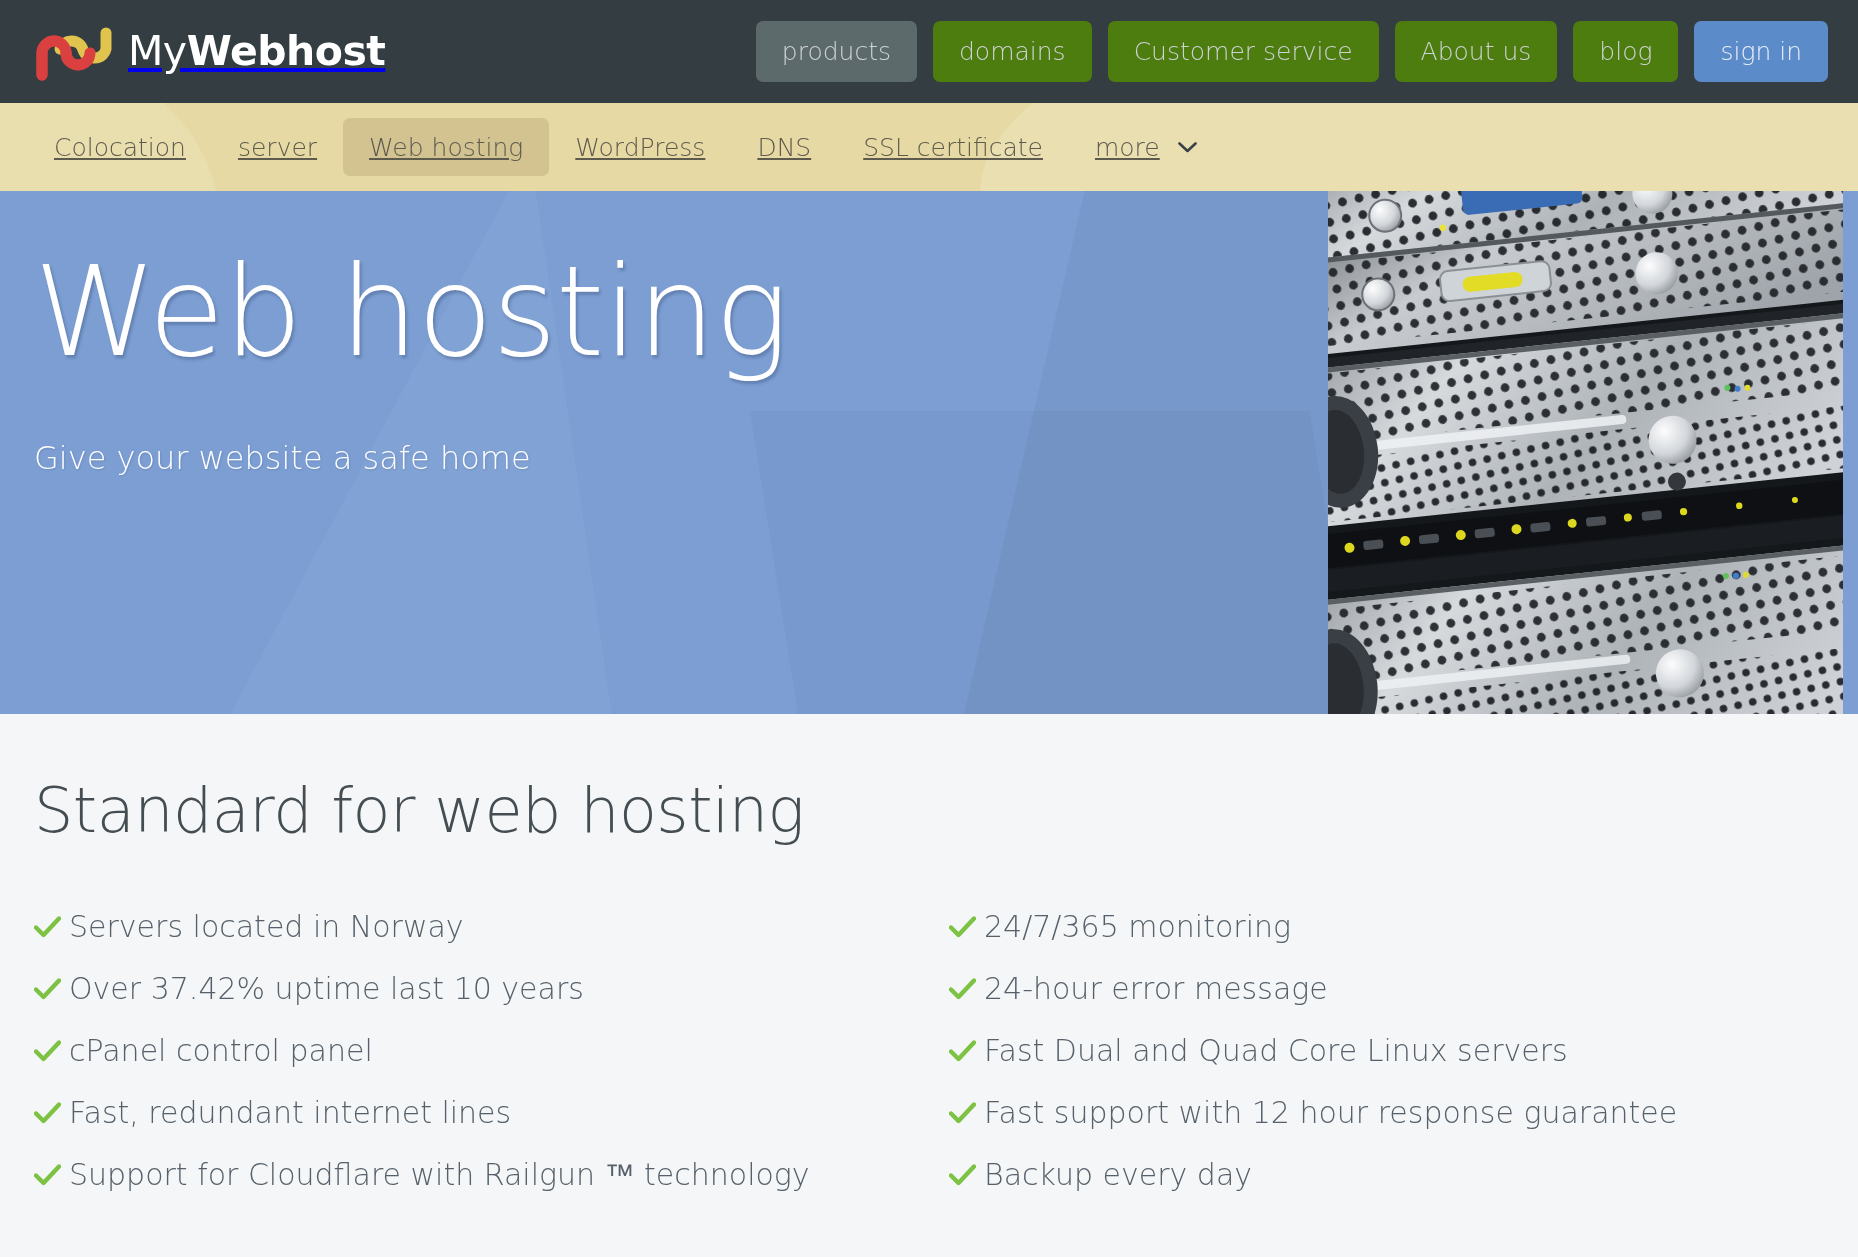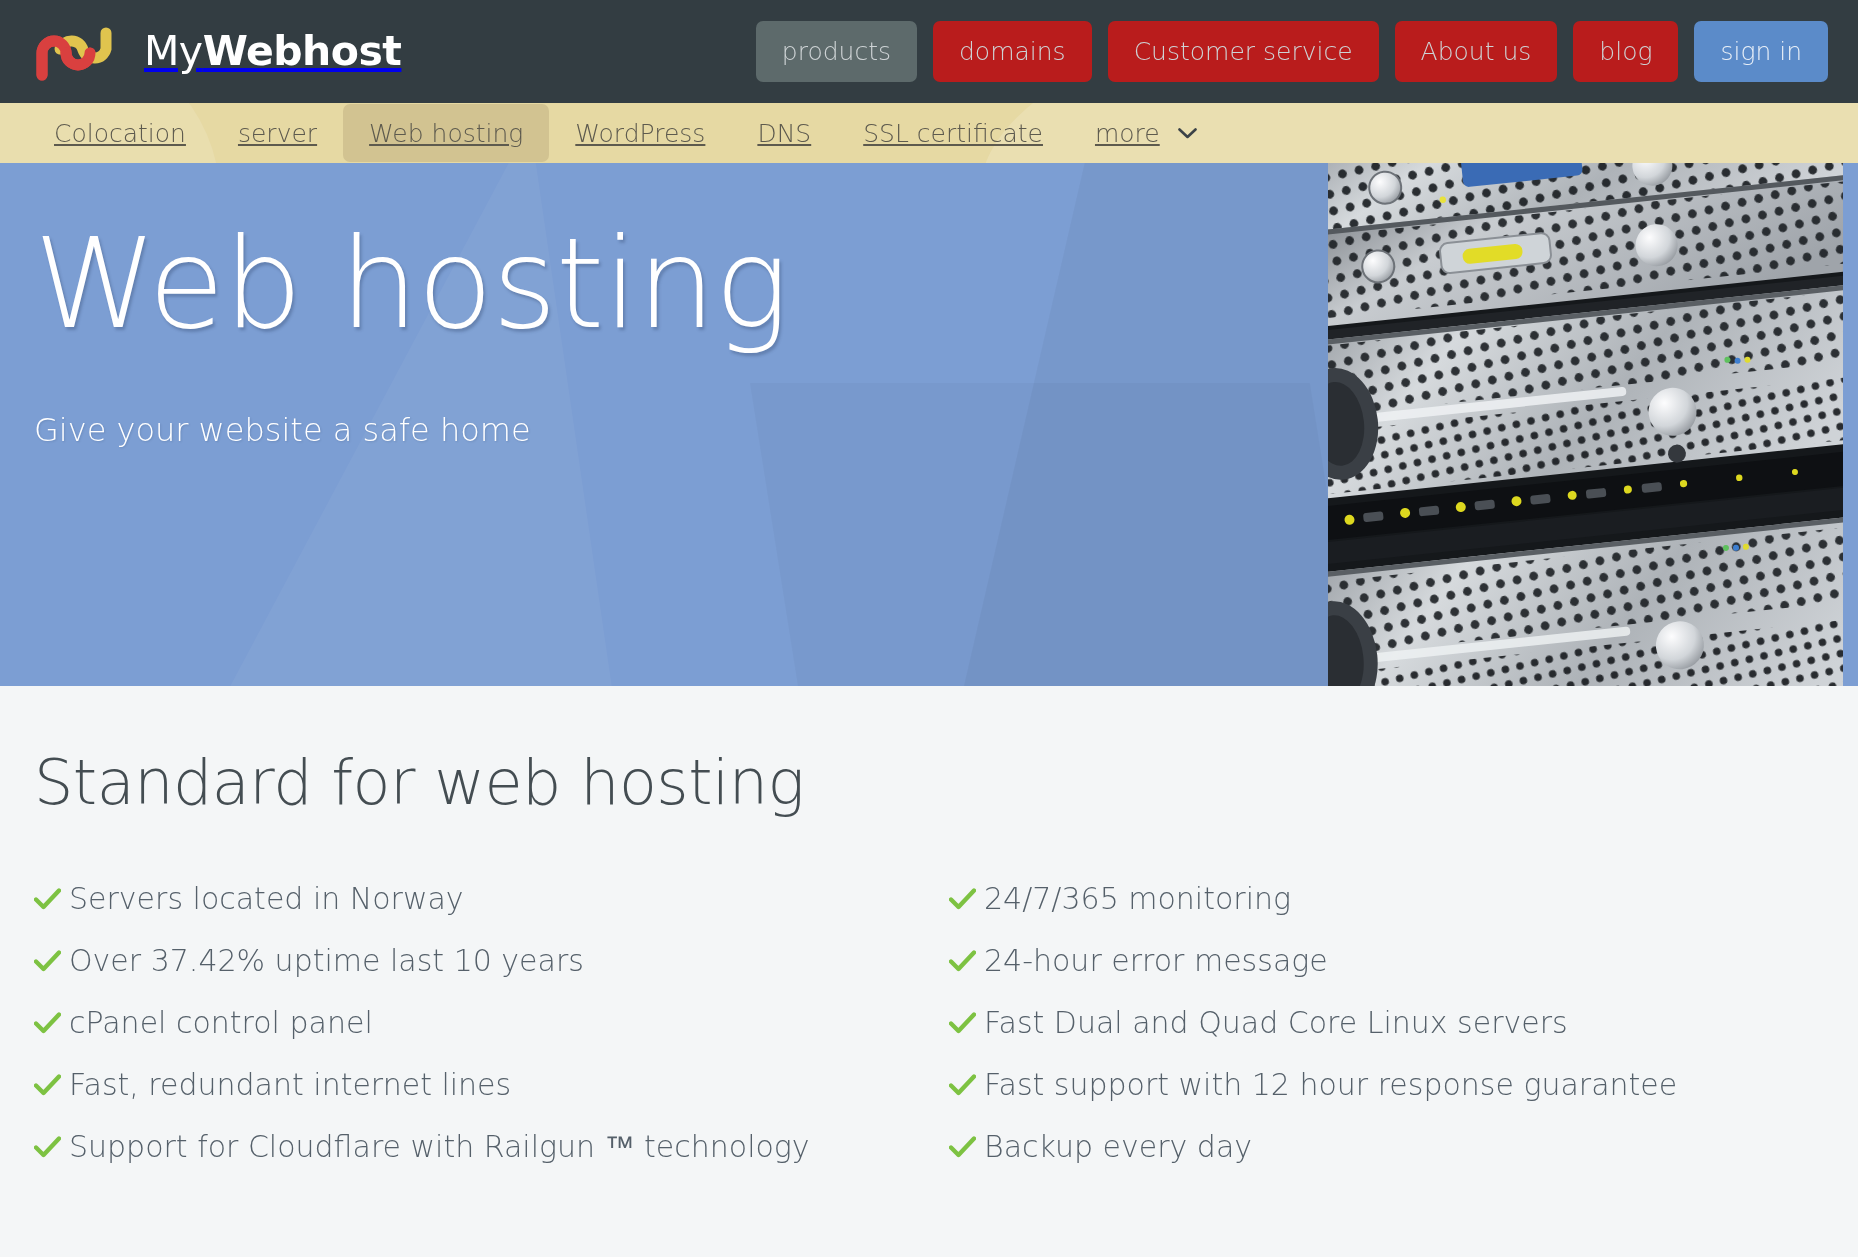--- a/index.html
+++ b/index.html
@@ -18,21 +18,21 @@
     height: 103px;
     background: #333d42;
     display: flex;
     align-items: center;
     padding: 0 30px 0 34px;
   }
 
   .brand {
     display: flex;
     align-items: center;
-    gap: 32px;
+    gap: 16px;
     flex: 0 0 auto;
   }
 
   .logo-mark {
     width: 78px;
     height: 58px;
     display: block;
   }
 
   .brand-text {
@@ -50,21 +50,21 @@
     display: flex;
     align-items: center;
     gap: 16px;
     margin-left: auto;
   }
 
   .topnav-btn {
     height: 61px;
     padding: 0 26px;
     border-radius: 7px;
-    background: #b91c1c;
+    background: #4d7c0f;
     color: #ced3d5;
     font-size: 25px;
     font-weight: 300;
     font-family: "DejaVu Sans", sans-serif;
     display: flex;
     align-items: center;
     justify-content: center;
     white-space: nowrap;
     border: 0;
     cursor: pointer;
@@ -72,21 +72,21 @@
   }
   .topnav-btn.is-hover { background: #5d6a6b; }
   .topnav-btn.is-primary {
     background: #5b8bc9;
     color: #e9f0f8;
   }
 
   
   .subnav {
     position: relative;
-    height: 60px;
+    height: 88px;
     background: #e6d9a3;
     display: flex;
     align-items: center;
     padding: 0 28px;
     overflow: hidden;
   }
   .subnav-deco {
     position: absolute;
     top: -120px;
     left: 980px;

